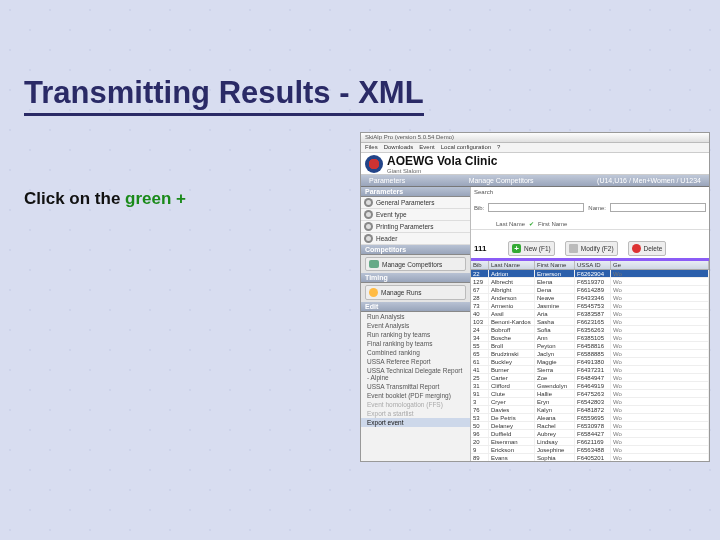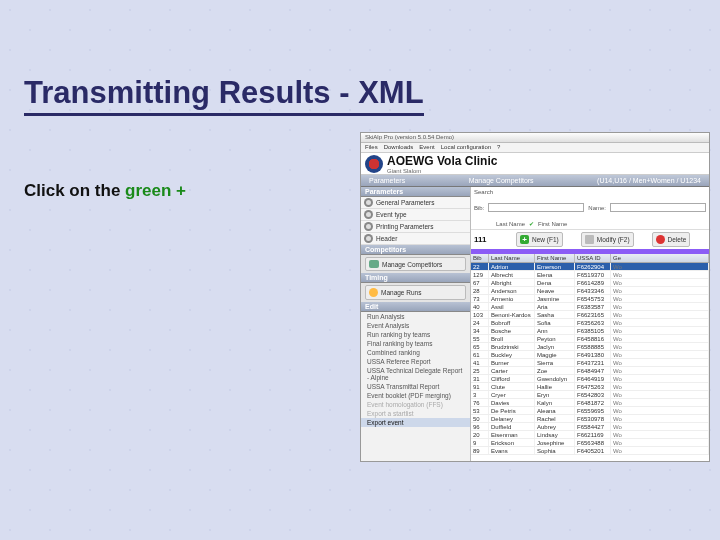--- a/index.html
+++ b/index.html
@@ -30,21 +30,21 @@
     position: absolute;
     top: 180px;
     left: 24px;
     width: 310px;
     font-size: 17px;
     color: #111;
     line-height: 1.3;
   }
   .body-text .green { color: #1a8a1a; font-weight: bold; }
   .body-text .bold { font-weight: bold; }
-  .body-text p { margin-bottom: 22px; }
+  .body-text p { margin-bottom: 22px; margin-top: 8px; }
 
   
   .app {
     position: absolute;
     top: 132px;
     left: 360px;
     width: 350px;
     height: 330px;
     background: #e9e9e9;
     border: 1px solid #999;
@@ -121,21 +121,21 @@
   .redx{width:9px;height:9px;border-radius:50%;background:#d33;flex-shrink:0;}
   .edit-panel { background:#f2f2f2; flex:1; overflow:hidden;}
   .edit-item { background:transparent; border:0; color:#555; padding:1px 6px;}
   .edit-item.dim { color:#aaa; }
   .edit-item.sel { background:#cdd8ea; color:#111; }
 
   .rightcol { flex:1; background:#fff; display:flex; flex-direction:column;}
   .searchrow { display:flex; gap:4px; padding:2px 3px; border-bottom:1px solid #ddd; font-size:6px; align-items:center; flex-wrap:wrap;}
   .searchrow label{color:#555;}
   .searchrow .inp { height:9px; background:#fff; border:1px solid #aaa; flex:1; min-width:30px;}
-  .actionrow { display:flex; gap:18px; padding:2px 3px; border-bottom:5px solid #8b5cf6; align-items:center; }
+  .actionrow { display:flex; gap:10px; padding:2px 3px; border-bottom:3px solid #8b5cf6; align-items:center;margin-top:9px; }
   .actionrow .count { font-weight:bold; font-size:8px; color:#111; width:24px;}
   .thdr { display:flex; background:linear-gradient(#e8edf4,#cfd7e4); border-bottom:1px solid #aaa; font-size:6px; color:#333;}
   .thdr div { padding:1px 2px; border-right:1px solid #bbb; }
   .c-bib{width:18px;} .c-ln{width:46px;} .c-fn{width:40px;} .c-id{width:36px;} .c-ge{flex:1;}
   .tbody { flex:1; overflow:hidden; font-size:6px;}
   .trow { display:flex; border-bottom:1px solid #eee;}
   .trow div { padding:0.5px 2px; border-right:1px solid #f0f0f0; overflow:hidden; white-space:nowrap;}
   .trow.sel { background:#2b5fab; color:#fff;}
   .trow .c-ge{color:#777;}
 </style>

